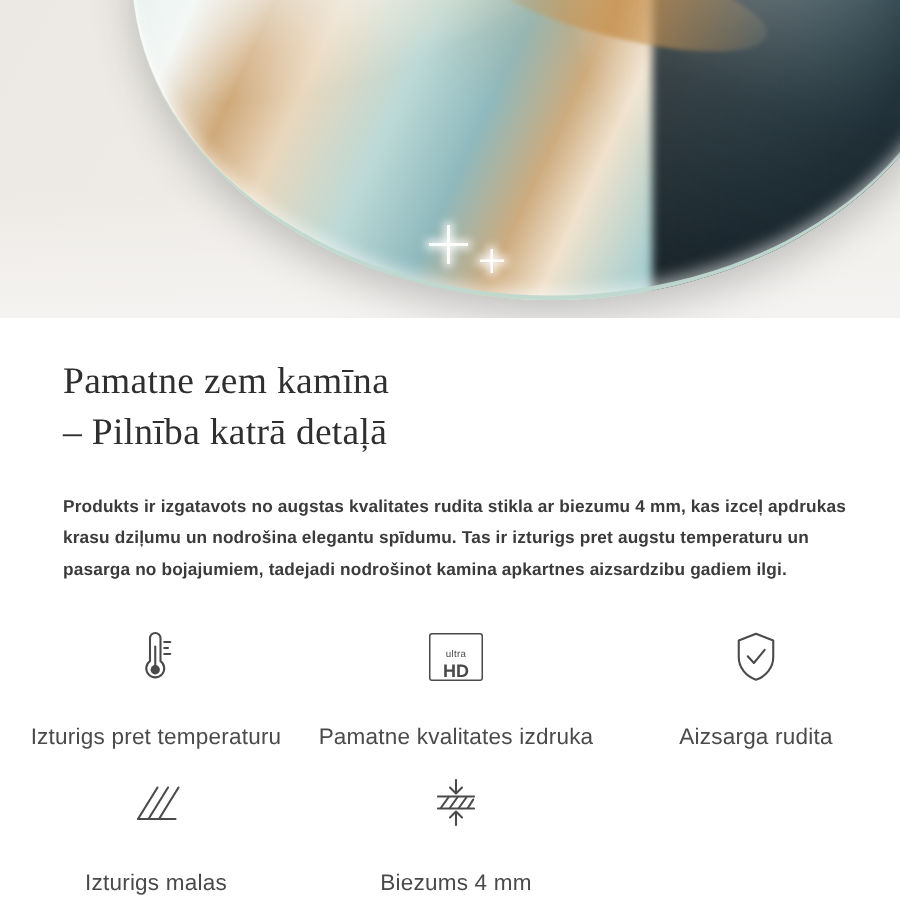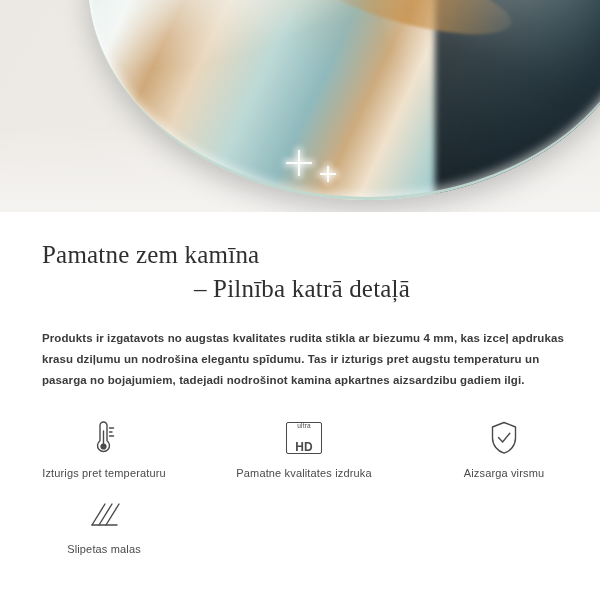--- a/index.html
+++ b/index.html
@@ -173,21 +173,20 @@
     width: 520px;
     font-family: "Liberation Serif", serif;
     font-size: 25px;
     line-height: 34px;
     color: #2f2f2f;
     font-weight: 400;
     letter-spacing: 0.2px;
   }
   .headline .line2 {
     display: block;
-    text-align: center;
   }
   .paragraph {
     margin: 22px 0 0 38px;
     width: 528px;
     font-size: 11.5px;
     line-height: 21px;
     color: #3b3b3b;
     letter-spacing: 0.1px;
     font-weight: bold;
   }
@@ -207,35 +206,35 @@
     justify-content: flex-start;
   }
   .feature-icon {
     height: 42px;
     display: flex;
     align-items: center;
     justify-content: center;
     color: #4a4a4a;
   }
   .feature-label {
-    margin-top: 8px;
-    font-size: 11px;
+    margin-top: 24px;
+    font-size: 15px;
     color: #4a4a4a;
     letter-spacing: 0.15px;
     text-align: right;
   }
   .ultrahd {
     width: 34px;
     height: 30px;
     border: 1.6px solid #4a4a4a;
     border-radius: 2px;
     display: flex;
     flex-direction: column;
     align-items: center;
-    justify-content: space-between;
+    justify-content: flex-end;
     line-height: 1;
   }
   .ultrahd .u-top {
     font-size: 6.5px;
     letter-spacing: 0.2px;
     color: #4a4a4a;
   }
   .ultrahd .u-bot {
     font-size: 12px;
     font-weight: bold;
@@ -300,32 +299,49 @@
         <div class="feature-label">Pamatne kvalitates izdruka</div>
       </div>
 
       <div class="feature">
         <div class="feature-icon">
           <svg width="32" height="38" viewBox="0 0 32 38" fill="none" stroke="#4a4a4a" stroke-width="1.4" stroke-linecap="round" stroke-linejoin="round">
             <path d="M16 3.5 4.5 8v11c0 7.2 4.9 13 11.5 15.2C22.6 32 27.5 26.2 27.5 19V8z"></path>
             <polyline points="10.5,18.5 14.6,23 21.8,14.2"></polyline>
           </svg>
         </div>
-        <div class="feature-label">Aizsarga virsmu</div>
+        <div class="feature-label">Aizsarga rudita</div>
       </div>
 
 
       <div class="feature">
         <div class="feature-icon">
           <svg width="34" height="30" viewBox="0 0 34 30" fill="none" stroke="#4a4a4a" stroke-width="1.4" stroke-linecap="round">
             <path d="M5 26 L18 5"></path>
             <path d="M12 26 L25 5"></path>
             <path d="M19 26 L32 5"></path>
             <path d="M5 26 L30 26"></path>
           </svg>
         </div>
-        <div class="feature-label">Slipetas malas</div>
-      </div>
-
+        <div class="feature-label">Izturigs malas</div>
+      </div>
+
+      <div class="feature">
+        <div class="feature-icon">
+          <svg width="34" height="36" viewBox="0 0 34 36" fill="none" stroke="#4a4a4a" stroke-width="1.4" stroke-linecap="round" stroke-linejoin="round">
+            <line x1="17" y1="3" x2="17" y2="11"></line>
+            <polyline points="13,8 17,12 21,8"></polyline>
+            <line x1="5" y1="14" x2="29" y2="14"></line>
+            <line x1="5" y1="22" x2="29" y2="22"></line>
+            <line x1="7" y1="21.5" x2="12" y2="14.5"></line>
+            <line x1="13" y1="21.5" x2="18" y2="14.5"></line>
+            <line x1="19" y1="21.5" x2="24" y2="14.5"></line>
+            <line x1="25" y1="21.5" x2="28.5" y2="16"></line>
+            <line x1="17" y1="33" x2="17" y2="25"></line>
+            <polyline points="13,28 17,24 21,28"></polyline>
+          </svg>
+        </div>
+        <div class="feature-label">Biezums 4 mm</div>
+      </div>
 
     </div>
   </div>
 </div>
 
 </body></html>

